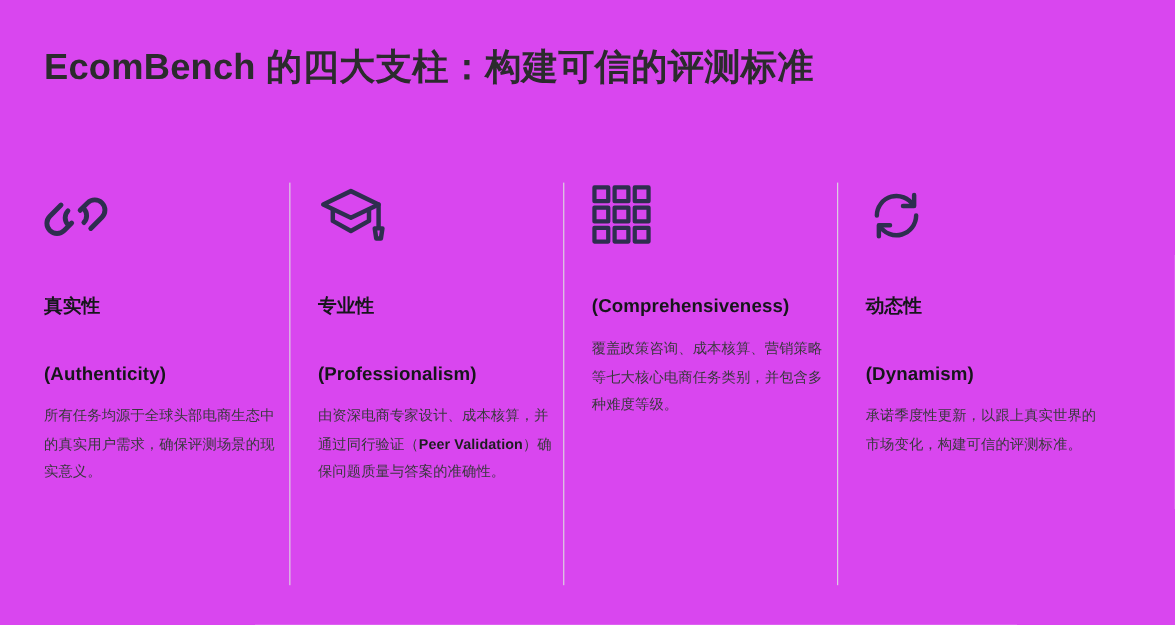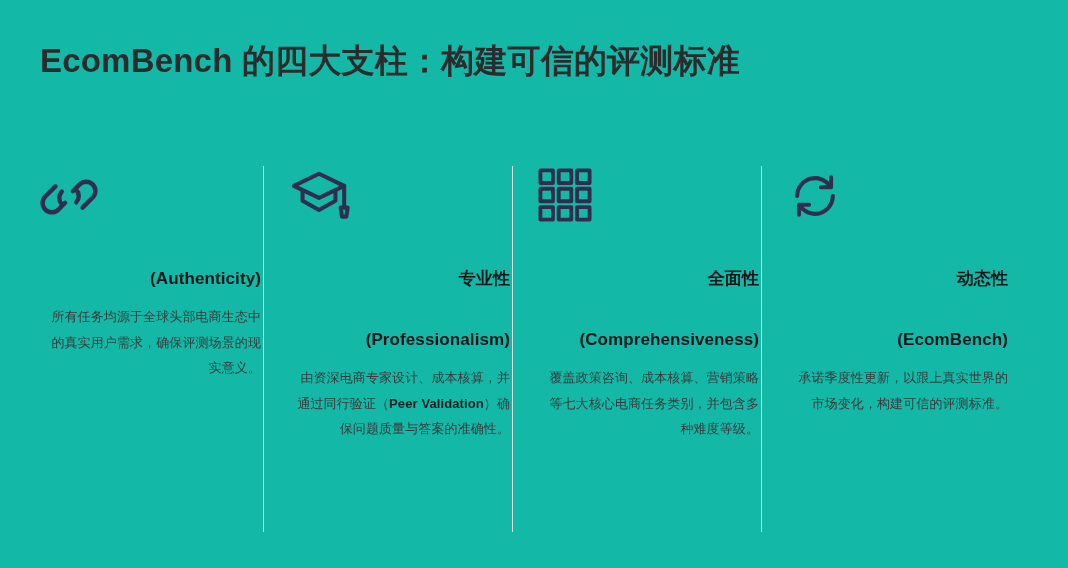--- a/index.html
+++ b/index.html
@@ -12,22 +12,21 @@
     background: #f4f4f6;
     font-family: "Liberation Sans", "DejaVu Sans", sans-serif;
     overflow: hidden;
     position: relative;
     -webkit-font-smoothing: antialiased;
   }
 
   .slide {
     position: absolute;
     inset: 0;
-    background: #14b8a6;
-    text-align: right;
+    background: #d946ef;
   }
 
   
   .slide-title {
     position: absolute;
     left: 40px;
     top: 40px;
     font-size: 33px;
     font-weight: bold;
     color: #2b2b2d;
@@ -108,20 +107,21 @@
     <div class="pillar">
       <div class="pillar-icon">
         <svg viewBox="0 0 60 60" width="58" height="58" fill="none" stroke="#2e2e4f" stroke-width="4.6" stroke-linecap="round" stroke-linejoin="round">
           <path d="M26 36 L19 43 A9.5 9.5 0 0 1 5.5 29.5 L16 19"></path>
           <path d="M34 24 L41 17 A9.5 9.5 0 0 1 54.5 30.5 L44 41"></path>
           <path d="M22.5 37.5 A9.5 9.5 0 0 1 22.5 24.5"></path>
           <path d="M37.5 22.5 A9.5 9.5 0 0 1 37.5 35.5"></path>
         </svg>
       </div>
       <div class="pillar-heading">
+        <span class="cn">真实性</span>
         <span class="en">(Authenticity)</span>
       </div>
       <div class="pillar-body">所有任务均源于全球头部电商生态中的真实用户需求，确保评测场景的现实意义。</div>
     </div>
 
     <div class="pillar with-rule">
       <div class="pillar-icon">
         <svg viewBox="0 0 62 56" width="60" height="56" fill="none" stroke="#2e2e4f" stroke-width="4.2" stroke-linecap="round" stroke-linejoin="round">
           <path d="M31 5 L57 17.5 L31 30 L5 17.5 Z"></path>
           <path d="M14 23 L14 33 L31 42.5 L48 33 L48 23"></path>
@@ -144,36 +144,35 @@
           <rect x="40.5" y="2.5" width="13" height="13"></rect>
           <rect x="2.5" y="21.5" width="13" height="13"></rect>
           <rect x="21.5" y="21.5" width="13" height="13"></rect>
           <rect x="40.5" y="21.5" width="13" height="13"></rect>
           <rect x="2.5" y="40.5" width="13" height="13"></rect>
           <rect x="21.5" y="40.5" width="13" height="13"></rect>
           <rect x="40.5" y="40.5" width="13" height="13"></rect>
         </svg>
       </div>
       <div class="pillar-heading">
-        <span class="cn">全面性</span>
         <span class="en">(Comprehensiveness)</span>
       </div>
       <div class="pillar-body">覆盖政策咨询、成本核算、营销策略等七大核心电商任务类别，并包含多种难度等级。</div>
     </div>
 
     <div class="pillar with-rule">
       <div class="pillar-icon">
         <svg viewBox="0 0 58 58" width="56" height="56" fill="none" stroke="#2e2e4f" stroke-width="4.2" stroke-linecap="round" stroke-linejoin="round">
           <path d="M47.5 29 A18.5 18.5 0 0 1 13.2 38.6"></path>
           <path d="M10.5 29 A18.5 18.5 0 0 1 44.8 19.4"></path>
           <polyline points="45.6,9.5 45.6,20 35.1,20"></polyline>
           <polyline points="12.4,48.5 12.4,38 22.9,38"></polyline>
         </svg>
       </div>
       <div class="pillar-heading">
         <span class="cn">动态性</span>
-        <span class="en">(EcomBench)</span>
+        <span class="en">(Dynamism)</span>
       </div>
       <div class="pillar-body">承诺季度性更新，以跟上真实世界的市场变化，构建可信的评测标准。</div>
     </div>
 
   </div>
 </div>
 
 </body></html>

